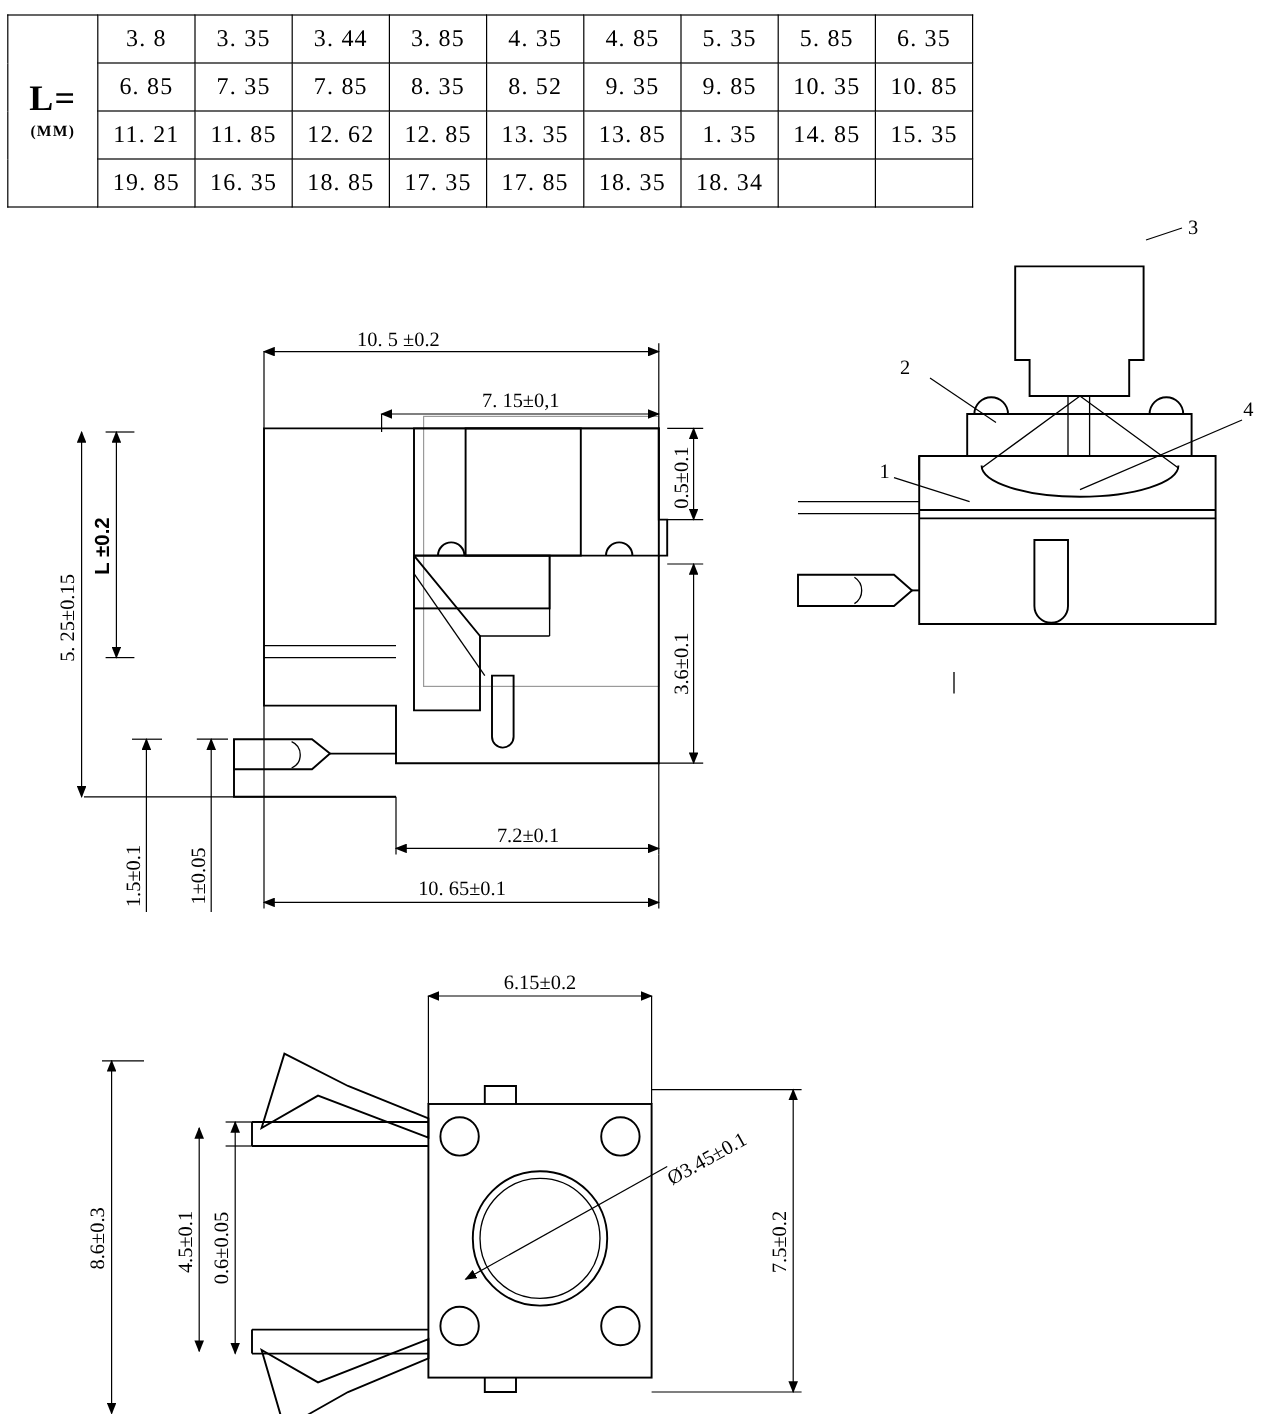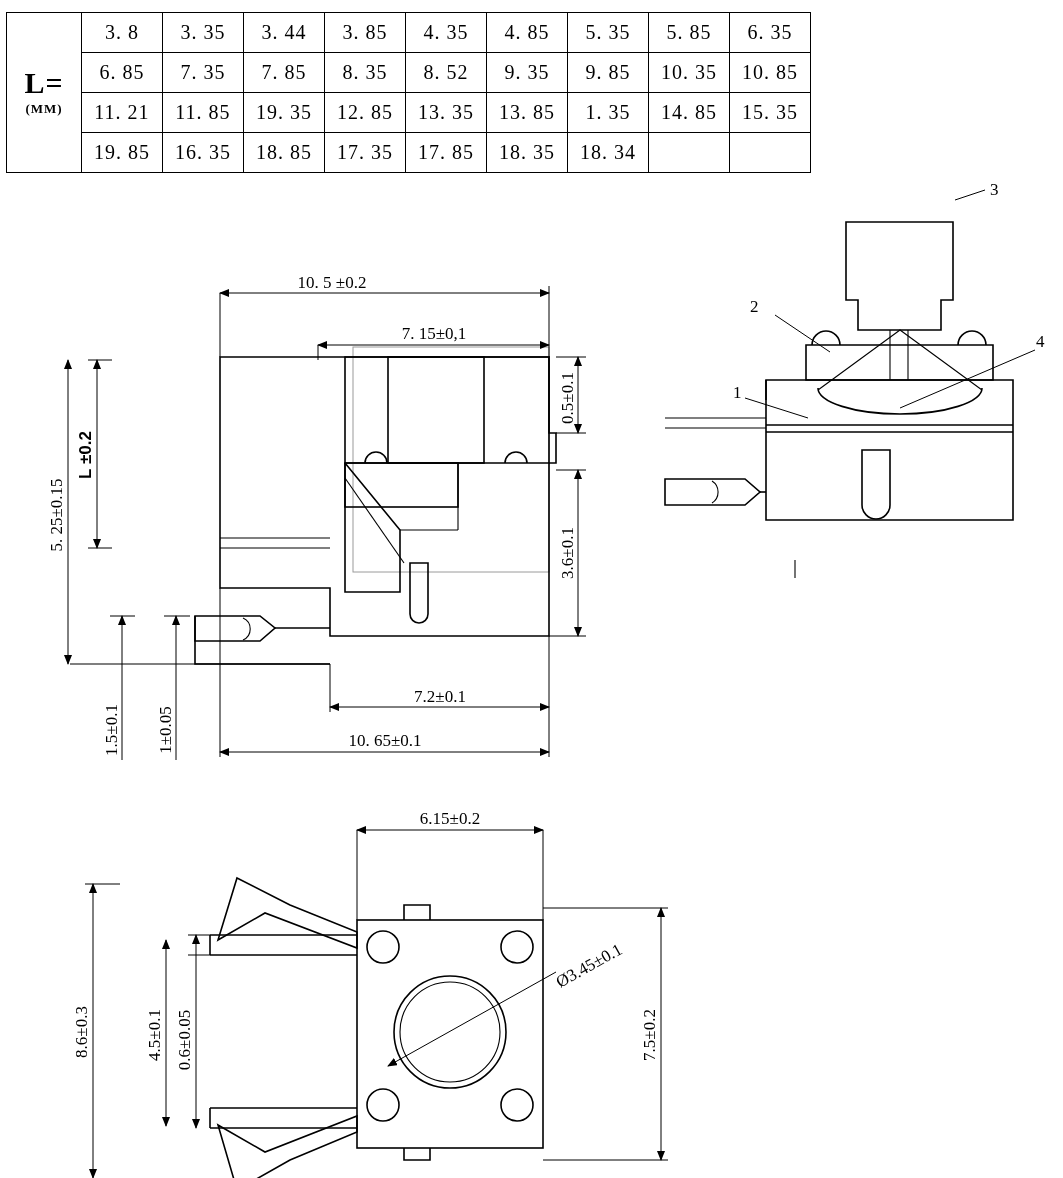--- a/index.html
+++ b/index.html
@@ -51,21 +51,21 @@
       <td>8. 35</td>
       <td>8. 52</td>
       <td>9. 35</td>
       <td>9. 85</td>
       <td>10. 35</td>
       <td>10. 85</td>
     </tr>
     <tr>
       <td>11. 21</td>
       <td>11. 85</td>
-      <td>19. 35</td>
+      <td>12. 62</td>
       <td>12. 85</td>
       <td>13. 35</td>
       <td>13. 85</td>
       <td>1. 35</td>
       <td>14. 85</td>
       <td>15. 35</td>
     </tr>
     <tr>
       <td>19. 85</td>
       <td>16. 35</td>

